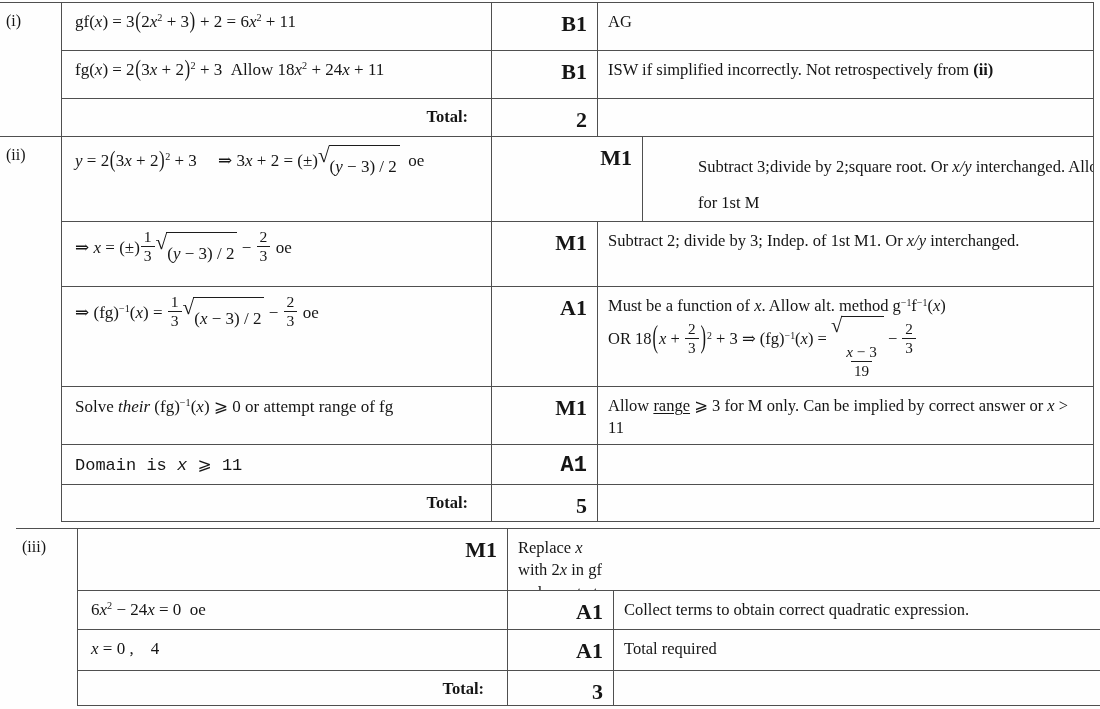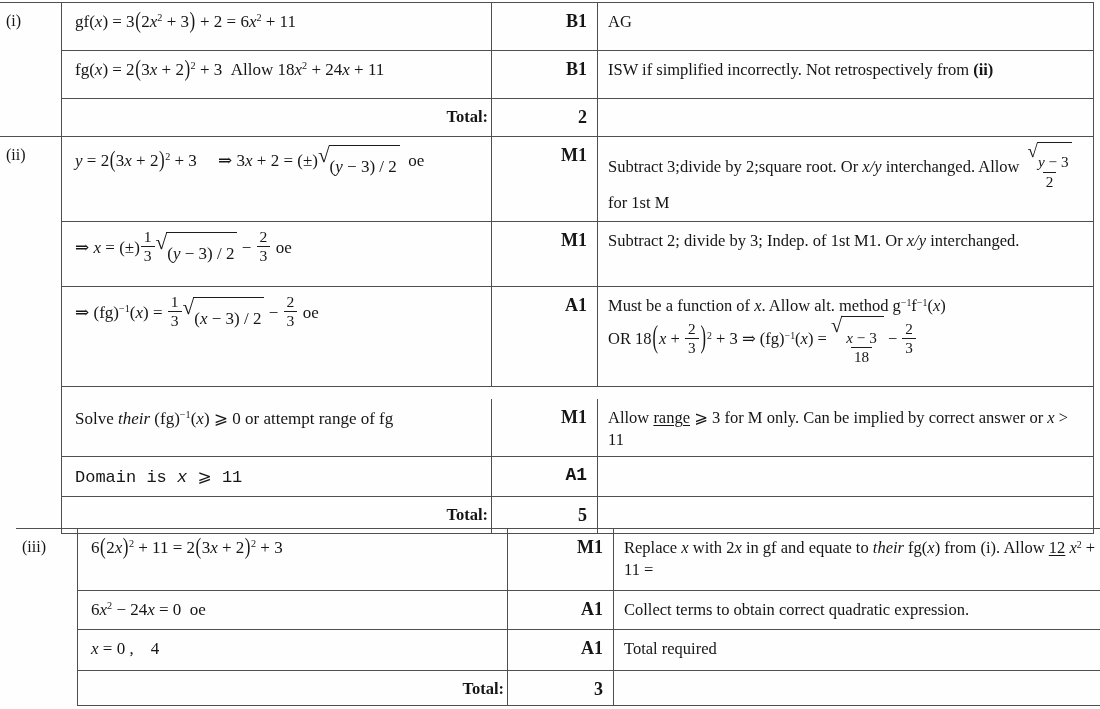--- a/index.html
+++ b/index.html
@@ -11,36 +11,36 @@
   .section{
     position:absolute;left:0;width:1093px;display:grid;grid-template-columns:62px 1031px;
     border-top:1px solid var(--ln);border-right:1px solid var(--ln);
   }
   .sec-label{border-right:1px solid var(--ln);box-sizing:border-box;padding:9px 0 0 6px;font-size:16px;}
   .rowsc{display:flex;flex-direction:column;}
   .row{display:grid;grid-template-columns:430px 106px 495px;border-bottom:1px solid var(--ln);box-sizing:border-box;overflow:hidden;}
   .section.flush .row:last-child{border-bottom:none;}
   .cell{box-sizing:border-box;overflow:hidden;}
   .answer{border-right:1px solid var(--ln);padding:9px 6px 2px 13px;font-size:17px;}
-  .mark{border-right:1px solid var(--ln);padding:8px 10px 0 0;text-align:right;font-weight:bold;font-size:18px;}
+  .mark{border-right:1px solid var(--ln);padding:8px 10px 0 0;text-align:right;font-weight:bold;font-size:22px;}
   .comment{padding:8px 8px 2px 10px;font-size:16.5px;line-height:1.35;}
-  .row.total .answer{text-align:right;font-weight:bold;font-size:16.5px;padding-right:3px;padding-top:8px;}
+  .row.total .answer{text-align:right;font-weight:bold;font-size:16.5px;padding-right:23px;padding-top:8px;}
   
   sup{font-size:0.6em;line-height:0;vertical-align:0.55em;}
   i{font-style:italic;}
   .lp{display:inline-block;transform:scaleY(1.35);transform-origin:55% 55%;padding:0 0.5px;}
   .lp2{display:inline-block;transform:scaleY(1.9);transform-origin:55% 55%;padding:0 1px;}
   .fr{display:inline-flex;flex-direction:column;align-items:center;vertical-align:middle;
       line-height:1.05;font-size:0.92em;position:relative;top:-2px;padding:0 1px;}
   .fr .nu{padding:0 3px 1px;}
   .fr .de{border-top:1px solid #1c1c1c;padding:1px 3px 0;}
   .sq{display:inline-flex;align-items:flex-start;vertical-align:middle;position:relative;top:-1px;white-space:nowrap;}
   .sq .rd{font-size:1.25em;line-height:0.95;}
   .sq .vc{border-top:1px solid #1c1c1c;padding:11px 3px 0 1px;margin-left:-1px;}
-  .vc .fr{top:2px;}
+  .vc .fr{top:16px;}
   u{text-underline-offset:2px;}
 </style>
 </head>
 <body>
 
 <div class="page" id="page">
     <div class="section section flush" style="top: 2px;">
       <div class="sec-label">(i)</div>
       <div class="rowsc">
         <div class="row" style="height: 48px;">
@@ -56,21 +56,21 @@
         <div class="row total" style="height: 37px;">
           <div class="cell answer">Total:</div>
           <div class="cell mark">2</div>
           <div class="cell comment"></div>
         </div>
       </div>
     </div>
     <div class="section section" style="top: 136px;">
       <div class="sec-label">(ii)</div>
       <div class="rowsc">
-        <div class="row" style="height: 85px;">
+        <div class="row" style="height: 85px; gap: 45px;">
           <div class="cell answer"><i>y</i> = 2<span class="lp">(</span>3<i>x</i> + 2<span class="lp">)</span><sup>2</sup> + 3 &nbsp;⇒ 3<i>x</i> + 2 = (±)<span class="sq">
               <span class="rd">√</span>
               <span class="vc">(<i>y</i> − 3) / 2</span>
             </span> oe</div>
           <div class="cell mark">M1</div>
           <div class="cell comment">Subtract 3;divide by 2;square root. Or <i>x/y</i> interchanged. Allow <span class="fr">
               <span class="nu"><span class="sq">
                   <span class="rd">√</span>
                   <span class="vc"><i>y</i> − 3</span>
                 </span></span>
@@ -103,49 +103,48 @@
               <span class="de">3</span>
             </span> oe</div>
           <div class="cell mark">A1</div>
           <div class="cell comment">Must be a function of <i>x</i>. Allow alt. method g<sup>−1</sup>f<sup>−1</sup>(<i>x</i>)<br>OR 18<span class="lp2">(</span><i>x</i> + <span class="fr">
               <span class="nu">2</span>
               <span class="de">3</span>
             </span><span class="lp2">)</span><sup>2</sup> + 3 ⇒ (fg)<sup>−1</sup>(<i>x</i>) = <span class="sq">
               <span class="rd">√</span>
               <span class="vc"><span class="fr">
                   <span class="nu"><i>x</i> − 3</span>
-                  <span class="de">18</span>
+                  <span class="de">19</span>
                 </span></span>
             </span> − <span class="fr">
               <span class="nu">2</span>
               <span class="de">3</span>
             </span></div>
         </div>
-        <div class="row" style="height: 58px; margin-top: 12px;">
+        <div class="row" style="height: 58px;">
           <div class="cell answer">Solve <i>their</i> (fg)<sup>−1</sup>(<i>x</i>) ⩾ 0 or attempt range of fg</div>
           <div class="cell mark">M1</div>
           <div class="cell comment">Allow <u>range</u> ⩾ 3 for M only. Can be implied by correct answer or <i>x</i> &gt; 11</div>
         </div>
         <div class="row" style="height: 40px; font-family: Liberation Mono, monospace;">
           <div class="cell answer">Domain is <i>x</i> ⩾ 11</div>
           <div class="cell mark">A1</div>
           <div class="cell comment"></div>
         </div>
         <div class="row total" style="height: 37px;">
           <div class="cell answer">Total:</div>
           <div class="cell mark">5</div>
           <div class="cell comment"></div>
         </div>
       </div>
     </div>
     <div class="section section" style="top: 528px; margin-left: 16px;">
       <div class="sec-label">(iii)</div>
       <div class="rowsc">
         <div class="row" style="height: 62px;">
-          <div class="cell answer">6<span class="lp">(</span>2<i>x</i><span class="lp">)</span><sup>2</sup> + 11 = 2<span class="lp">(</span>3<i>x</i> + 2<span class="lp">)</span><sup>2</sup> + 3</div>
           <div class="cell mark">M1</div>
           <div class="cell comment">Replace <i>x</i> with 2<i>x</i> in gf and equate to <i>their</i> fg(<i>x</i>) from (i). Allow <u>12</u> <i>x</i><sup>2</sup> + 11 =</div>
         </div>
         <div class="row" style="height: 39px;">
           <div class="cell answer">6<i>x</i><sup>2</sup> − 24<i>x</i> = 0 oe</div>
           <div class="cell mark">A1</div>
           <div class="cell comment">Collect terms to obtain correct quadratic expression.</div>
         </div>
         <div class="row" style="height: 41px;">
           <div class="cell answer"><i>x</i> = 0 , 4</div>

